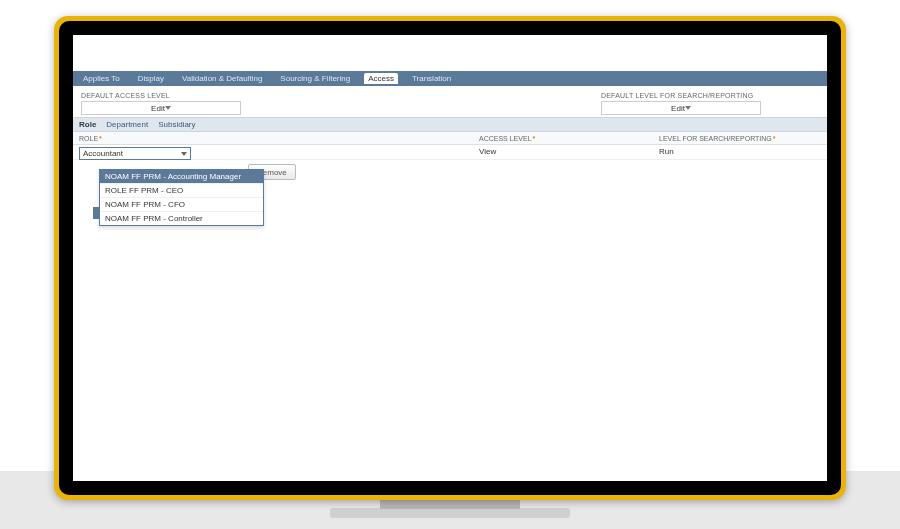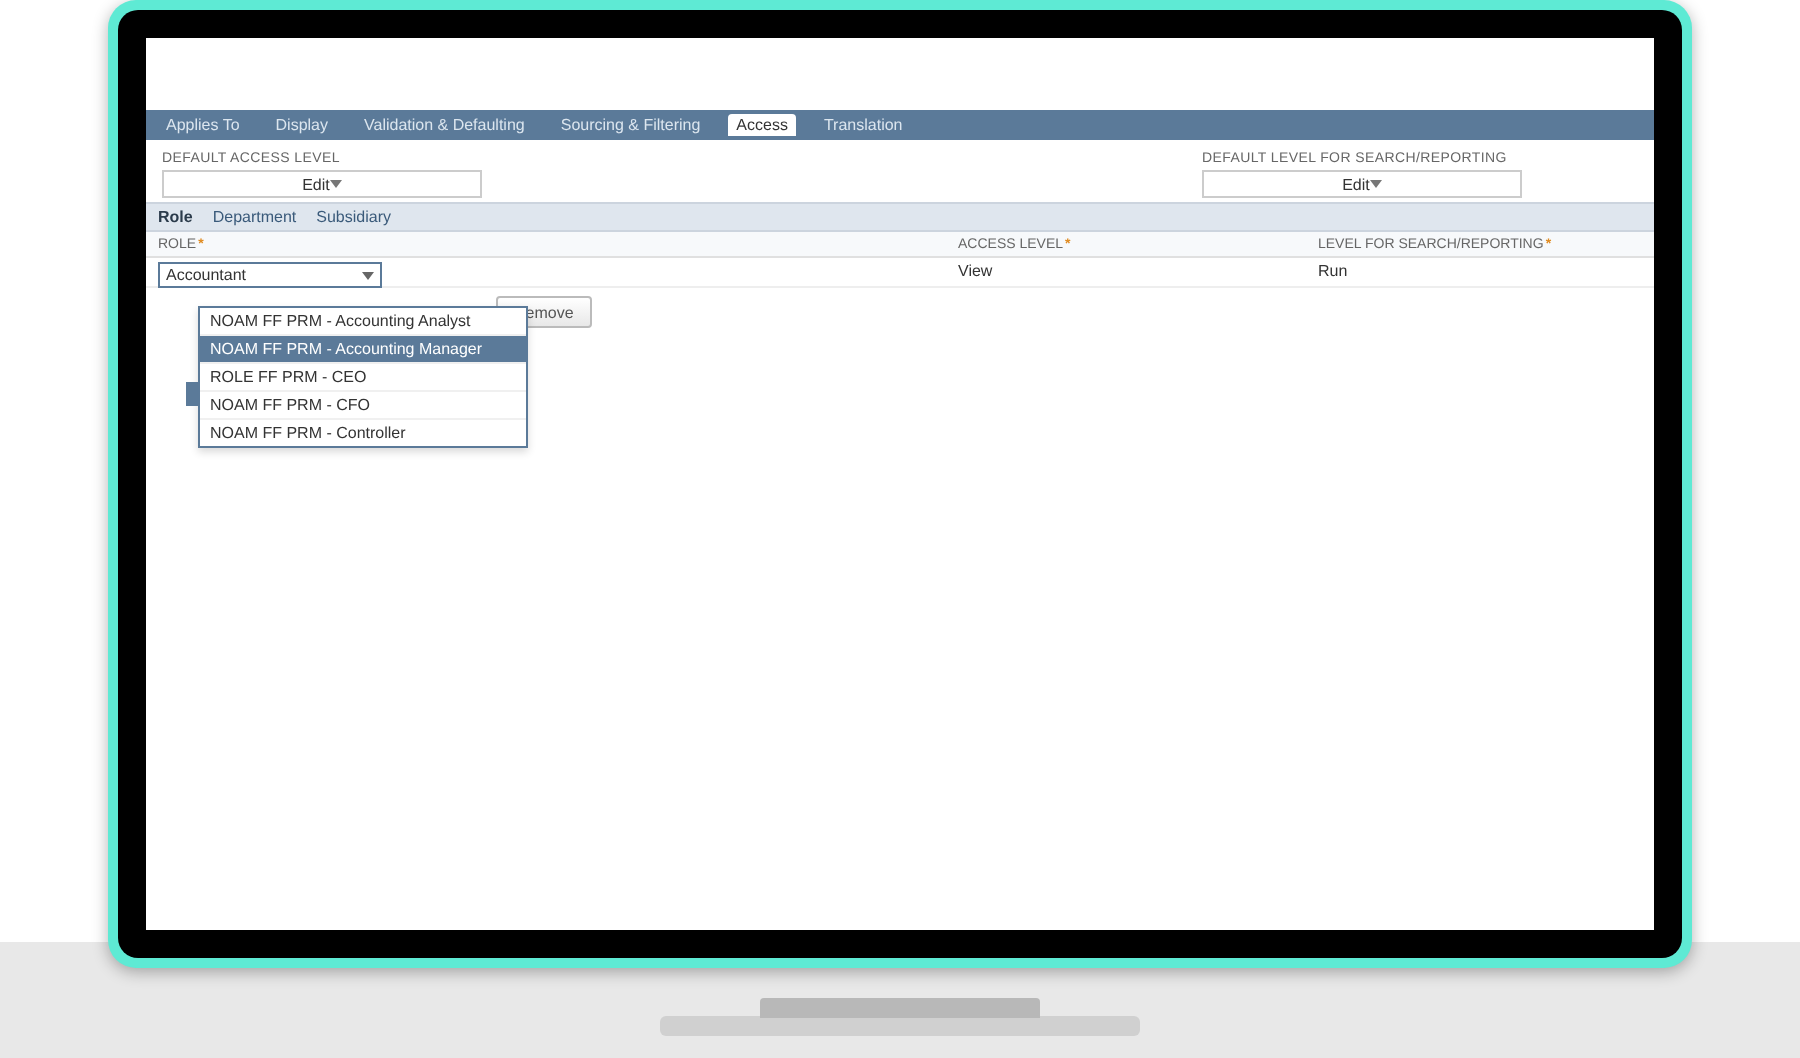--- a/index.html
+++ b/index.html
@@ -1,20 +1,20 @@
 <!DOCTYPE html>
 <html><head>
 <meta charset="utf-8">
 <style>
 *{box-sizing:border-box;margin:0;padding:0;font-family:Arial,Helvetica,sans-serif}
 body{background:#fff;width:900px;height:529px;position:relative}
 .stand-shadow{position:absolute;bottom:0;left:0;right:0;height:58px;background:#e8e8e8}
 .stand-top{position:absolute;bottom:20px;left:50%;transform:translateX(-50%);width:140px;height:10px;background:#b8b8b8;border-radius:2px 2px 0 0}
 .stand-base{position:absolute;bottom:11px;left:50%;transform:translateX(-50%);width:240px;height:10px;background:#d0d0d0;border-radius:3px}
-.laptop{position:absolute;top:0;left:50%;transform:translateX(-50%);width:792px;height:484px;background:#5eead4;border-radius:14px;padding:5px;box-shadow:0 2px 8px rgba(0,0,0,0.3)}
+.laptop{position:absolute;top:16px;left:50%;transform:translateX(-50%);width:792px;height:484px;background:#eab308;border-radius:14px;padding:5px;box-shadow:0 2px 8px rgba(0,0,0,0.3)}
 .bezel{width:100%;height:100%;background:#000;border-radius:10px;padding:14px}
 .screen{width:100%;height:100%;background:#fff;overflow:hidden;position:relative;font-size:8.5px;color:#333}
 .blank-top{height:36px;background:#fff}
 .tabbar{background:#5b7a99;height:15px;display:flex;align-items:center;padding:0 6px;gap:10px}
 .tabbar .tab{color:#dce6ef;cursor:pointer;font-size:8px;padding:1px 4px}
 .tabbar .tab.active{background:#fff;color:#333;border-radius:2px 2px 0 0}
 .form-row{display:flex;padding:6px 8px 2px;gap:60px}
 .form-group{display:flex;flex-direction:column;gap:2px}
 .form-group .lbl{font-size:7px;color:#666;letter-spacing:.2px}
 .select{display:flex;align-items:center;justify-content:center;border:1px solid #ccc;background:#fff;height:14px;width:160px;padding:0 4px;font-size:8px;color:#333}
@@ -103,21 +103,20 @@
       </div>
 
       <div class="btn-row">
         <div style="width:163px"></div>
         <div class="btn">Remove</div>
       </div>
 
       <div class="left-handle"></div>
 
       <div class="dropdown">
-        <div class="dd-item">NOAM FF PRM - Accounting Analyst</div>
         <div class="dd-item hl">NOAM FF PRM - Accounting Manager</div>
         <div class="dd-item">ROLE FF PRM - CEO</div>
         <div class="dd-item">NOAM FF PRM - CFO</div>
         <div class="dd-item">NOAM FF PRM - Controller</div>
       </div>
 
     </div>
   </div>
 </div>
 

